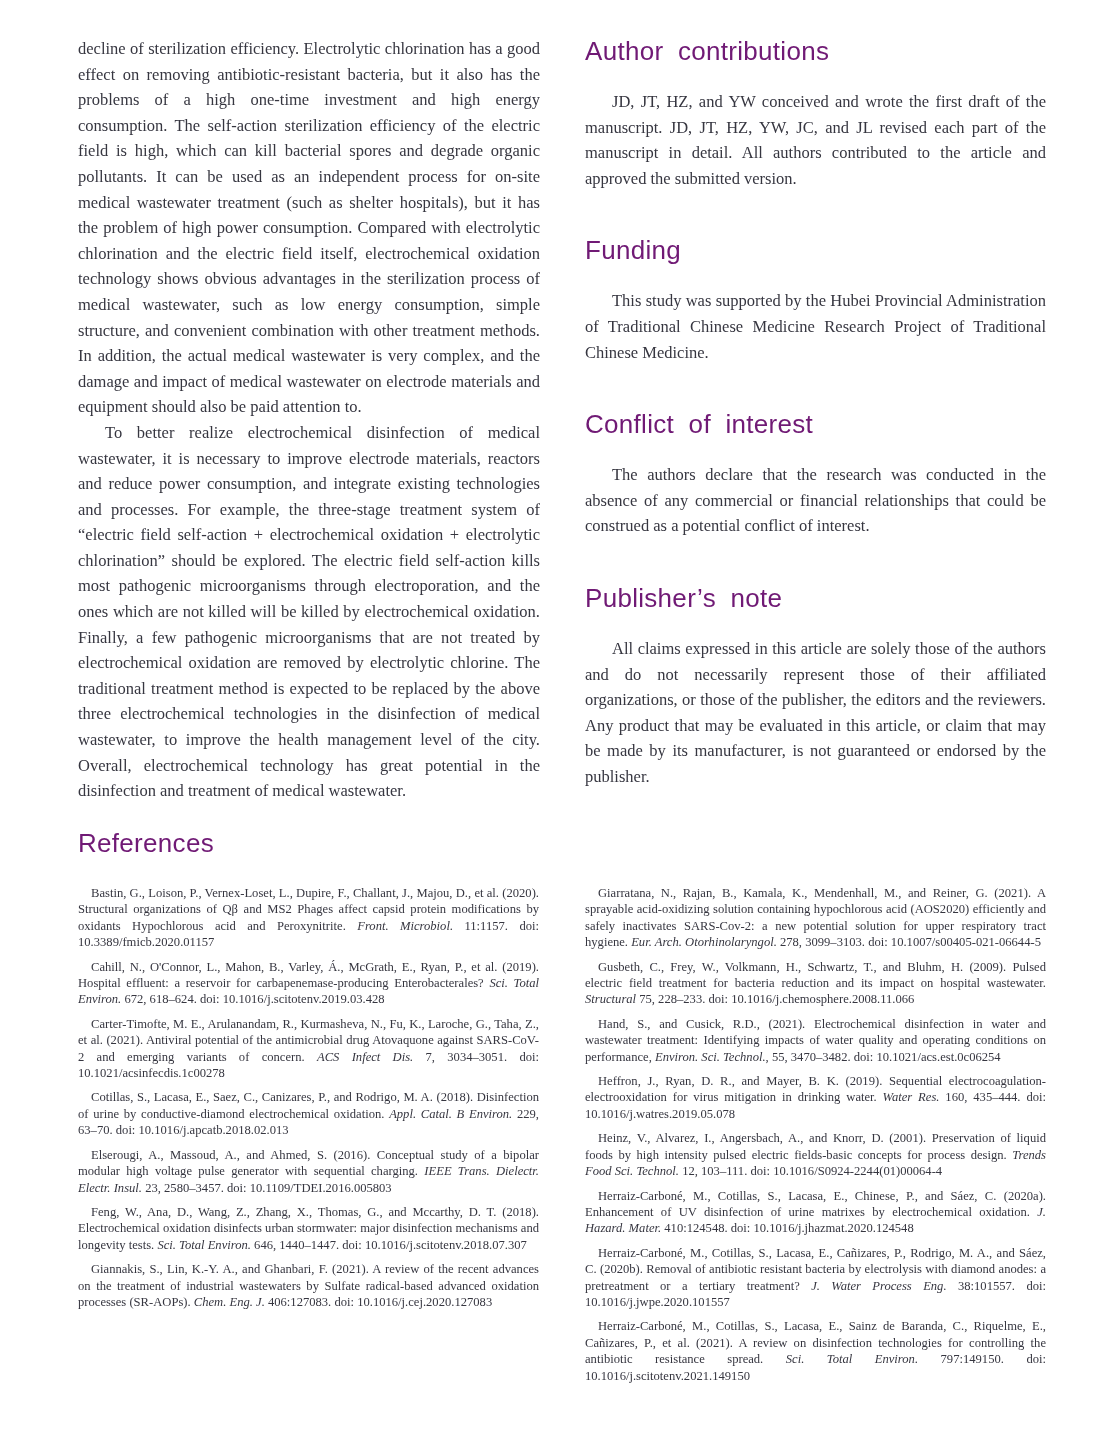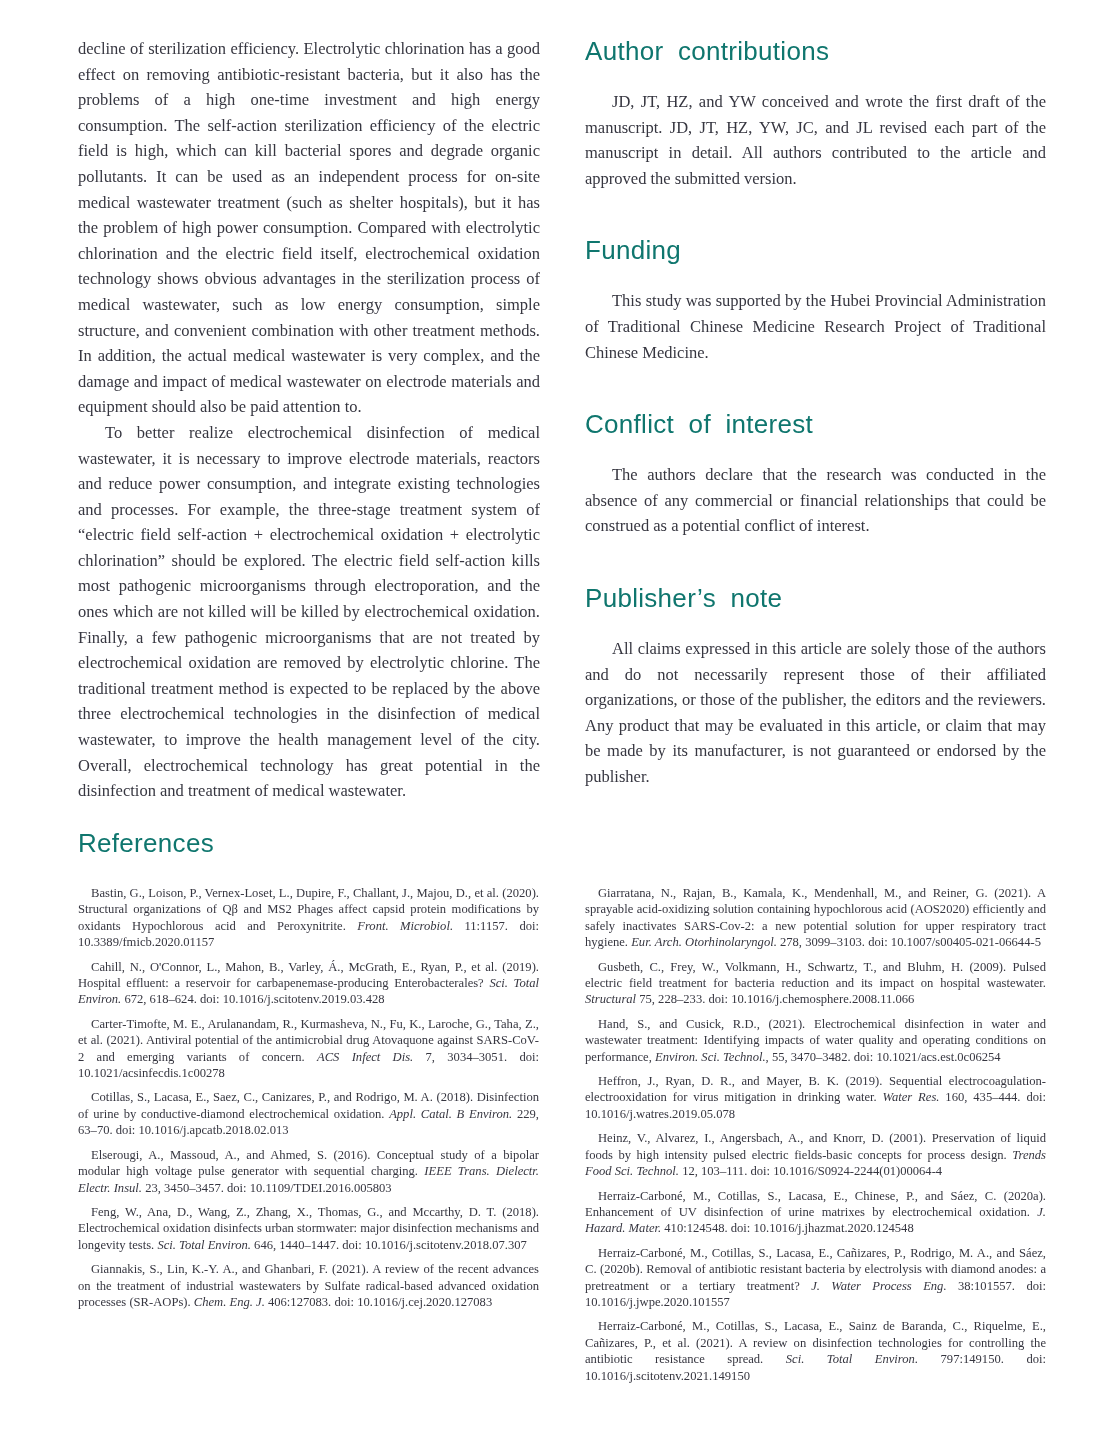--- a/index.html
+++ b/index.html
@@ -23,21 +23,21 @@
     line-height: 25.6px;
     text-align: justify;
   }
   .indent { text-indent: 27px; }
 
   .sec { margin-bottom: 44px; }
   .sec:last-child { margin-bottom: 3px; }
   .sec-heading {
     font-family: "Liberation Sans", sans-serif;
     font-weight: 400;
-    color: #0f766e;
+    color: #701a75;
     font-size: 26px;
     line-height: 31px;
     letter-spacing: 0.3px;
     word-spacing: 7px;
     margin: 0 0 22px 0;
   }
 
   .refs-region { margin-top: 0; }
   .refs-heading { margin: 0 0 26px 0; }
   .refs-cols { display: flex; gap: 46px; }
@@ -87,21 +87,21 @@
   <div class="refs-region">
     <h2 class="sec-heading refs-heading">References</h2>
 
     <div class="refs-cols">
 
       <div class="refs-col">
         <p class="ref"><span>Bastin, G., Loison, P., Vernex-Loset, L., Dupire, F., Challant, J., Majou, D., et al. (2020). Structural organizations of Qβ and MS2 Phages affect capsid protein modifications by oxidants Hypochlorous acid and Peroxynitrite. </span><i>Front. Microbiol.</i><span> 11:1157. doi: 10.3389/fmicb.2020.01157</span></p>
         <p class="ref"><span>Cahill, N., O'Connor, L., Mahon, B., Varley, Á., McGrath, E., Ryan, P., et al. (2019). Hospital effluent: a reservoir for carbapenemase-producing Enterobacterales? </span><i>Sci. Total Environ.</i><span> 672, 618–624. doi: 10.1016/j.scitotenv.2019.03.428</span></p>
         <p class="ref"><span>Carter-Timofte, M. E., Arulanandam, R., Kurmasheva, N., Fu, K., Laroche, G., Taha, Z., et al. (2021). Antiviral potential of the antimicrobial drug Atovaquone against SARS-CoV-2 and emerging variants of concern. </span><i>ACS Infect Dis.</i><span> 7, 3034–3051. doi: 10.1021/acsinfecdis.1c00278</span></p>
         <p class="ref"><span>Cotillas, S., Lacasa, E., Saez, C., Canizares, P., and Rodrigo, M. A. (2018). Disinfection of urine by conductive-diamond electrochemical oxidation. </span><i>Appl. Catal. B Environ.</i><span> 229, 63–70. doi: 10.1016/j.apcatb.2018.02.013</span></p>
-        <p class="ref"><span>Elserougi, A., Massoud, A., and Ahmed, S. (2016). Conceptual study of a bipolar modular high voltage pulse generator with sequential charging. </span><i>IEEE Trans. Dielectr. Electr. Insul.</i><span> 23, 3450–3457. doi: 10.1109/TDEI.2016.005803</span></p>
+        <p class="ref"><span>Elserougi, A., Massoud, A., and Ahmed, S. (2016). Conceptual study of a bipolar modular high voltage pulse generator with sequential charging. </span><i>IEEE Trans. Dielectr. Electr. Insul.</i><span> 23, 2580–3457. doi: 10.1109/TDEI.2016.005803</span></p>
         <p class="ref"><span>Feng, W., Ana, D., Wang, Z., Zhang, X., Thomas, G., and Mccarthy, D. T. (2018). Electrochemical oxidation disinfects urban stormwater: major disinfection mechanisms and longevity tests. </span><i>Sci. Total Environ.</i><span> 646, 1440–1447. doi: 10.1016/j.scitotenv.2018.07.307</span></p>
         <p class="ref"><span>Giannakis, S., Lin, K.-Y. A., and Ghanbari, F. (2021). A review of the recent advances on the treatment of industrial wastewaters by Sulfate radical-based advanced oxidation processes (SR-AOPs). </span><i>Chem. Eng. J.</i><span> 406:127083. doi: 10.1016/j.cej.2020.127083</span></p>
       </div>
 
       <div class="refs-col">
         <p class="ref"><span>Giarratana, N., Rajan, B., Kamala, K., Mendenhall, M., and Reiner, G. (2021). A sprayable acid-oxidizing solution containing hypochlorous acid (AOS2020) efficiently and safely inactivates SARS-Cov-2: a new potential solution for upper respiratory tract hygiene. </span><i>Eur. Arch. Otorhinolaryngol.</i><span> 278, 3099–3103. doi: 10.1007/s00405-021-06644-5</span></p>
         <p class="ref"><span>Gusbeth, C., Frey, W., Volkmann, H., Schwartz, T., and Bluhm, H. (2009). Pulsed electric field treatment for bacteria reduction and its impact on hospital wastewater. </span><i>Structural</i><span> 75, 228–233. doi: 10.1016/j.chemosphere.2008.11.066</span></p>
         <p class="ref"><span>Hand, S., and Cusick, R.D., (2021). Electrochemical disinfection in water and wastewater treatment: Identifying impacts of water quality and operating conditions on performance, </span><i>Environ. Sci. Technol.</i><span>, 55, 3470–3482. doi: 10.1021/acs.est.0c06254</span></p>
         <p class="ref"><span>Heffron, J., Ryan, D. R., and Mayer, B. K. (2019). Sequential electrocoagulation-electrooxidation for virus mitigation in drinking water. </span><i>Water Res.</i><span> 160, 435–444. doi: 10.1016/j.watres.2019.05.078</span></p>
         <p class="ref"><span>Heinz, V., Alvarez, I., Angersbach, A., and Knorr, D. (2001). Preservation of liquid foods by high intensity pulsed electric fields-basic concepts for process design. </span><i>Trends Food Sci. Technol.</i><span> 12, 103–111. doi: 10.1016/S0924-2244(01)00064-4</span></p>

